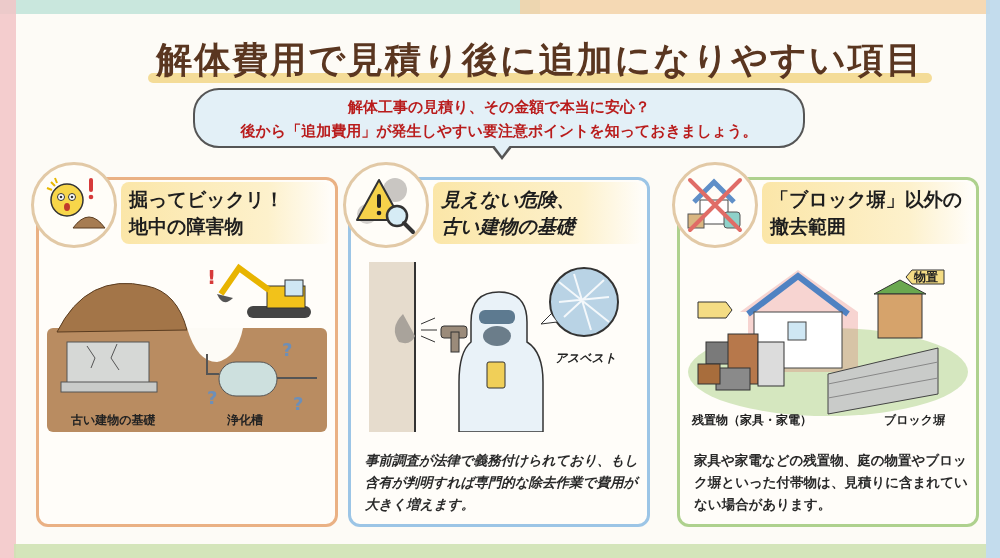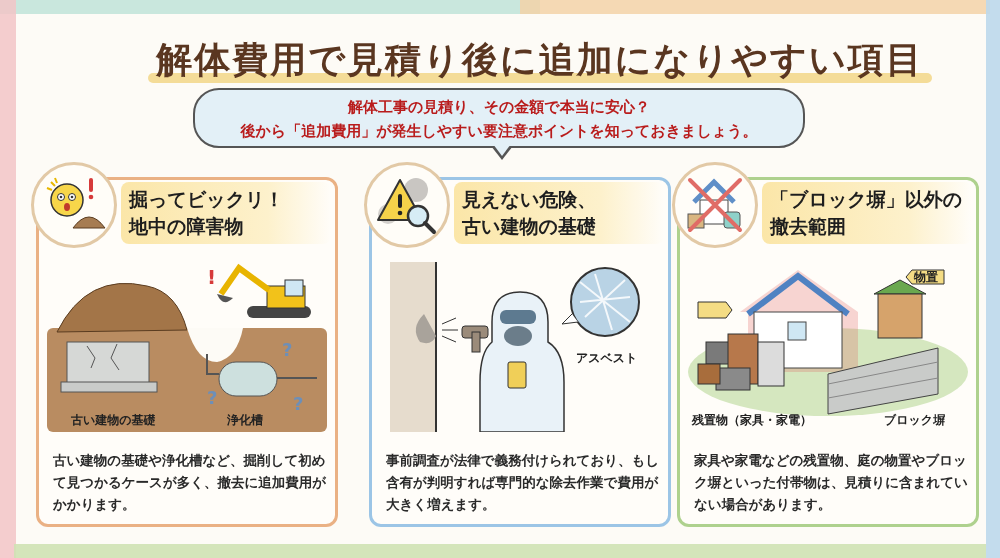--- a/index.html
+++ b/index.html
@@ -41,21 +41,21 @@
   .bubble-tail::after {
     content: ""; position: absolute; left: -9px; top: -16px;
     border-left: 9px solid transparent; border-right: 9px solid transparent; border-top: 12px solid #e3f0f7;
   }
 
   .card {
     position: absolute; top: 177px; width: 302px; height: 350px;
     background: #fffdf9; border: 3px solid; border-radius: 12px;
   }
   .card-1 { left: 36px; border-color: #eab184; }
-  .card-2 { left: 369px; border-color: #9cc5e6; }
+  .card-2 { left: 348px; border-color: #9cc5e6; font-style: italic; }
   .card-3 { left: 677px; border-color: #aed18e; }
 
   .badge {
     position: absolute; top: -18px; left: -8px; width: 86px; height: 86px; border-radius: 50%;
     background: #fffdf8; border: 3px solid #e2c9a6; display: flex; align-items: center; justify-content: center;
   }
   .card-head {
     position: absolute; left: 82px; top: 2px; width: 210px; height: 62px;
     background: linear-gradient(90deg, #fbe6a8 0%, #fdf1cc 70%, rgba(253,241,204,0) 100%);
     border-radius: 8px; padding: 4px 4px 0 8px;
@@ -125,21 +125,20 @@
         <path d="M0 30 q6 14 16 4 z" fill="#555"></path>
       </g>
       <text x="160" y="22" fill="#d63a3a" font-size="20" font-weight="bold">!</text>
       <text x="235" y="94" fill="#6d8fb8" font-size="18" font-weight="bold">?</text>
       <text x="160" y="142" fill="#6d8fb8" font-size="18" font-weight="bold">?</text>
       <text x="246" y="148" fill="#6d8fb8" font-size="18" font-weight="bold">?</text>
       <text class="lbl" x="24" y="162">古い建物の基礎</text>
       <text class="lbl" x="180" y="162">浄化槽</text>
     </svg>
   </div>
-  <p class="desc">古い建物の基礎や浄化槽など、掘削して初めて見つかるケースが多く、撤去に追加費用がかかります。</p>
 </div>
 
 <div class="card card-2">
   <div class="card-head">
     <div class="card-head-line">見えない危険、</div>
     <div class="card-head-line">古い建物の基礎</div>
   </div>
   <div class="badge">
     <svg width="70" height="70" viewBox="0 0 70 70">
       <circle cx="44" cy="20" r="12" fill="#c9c6c2"></circle>

